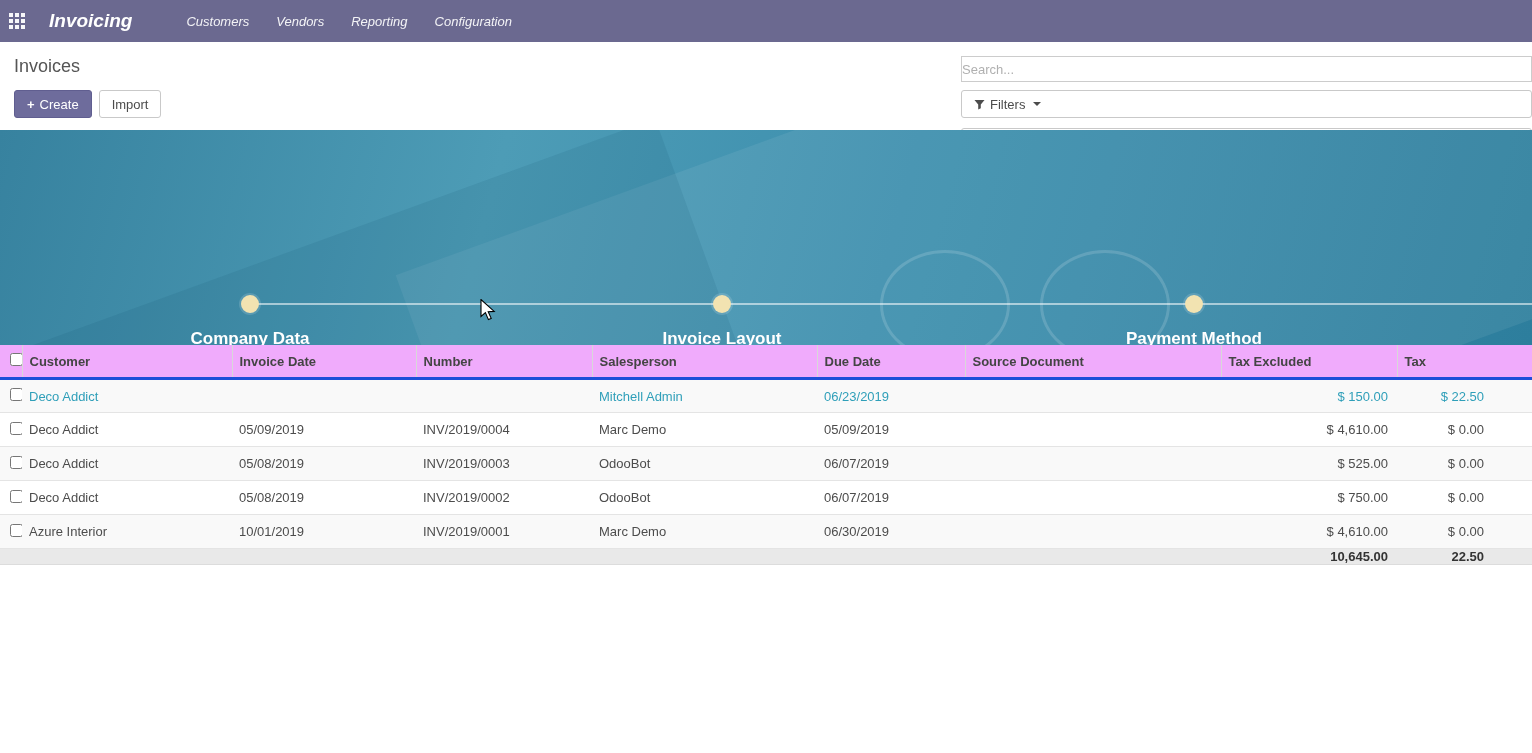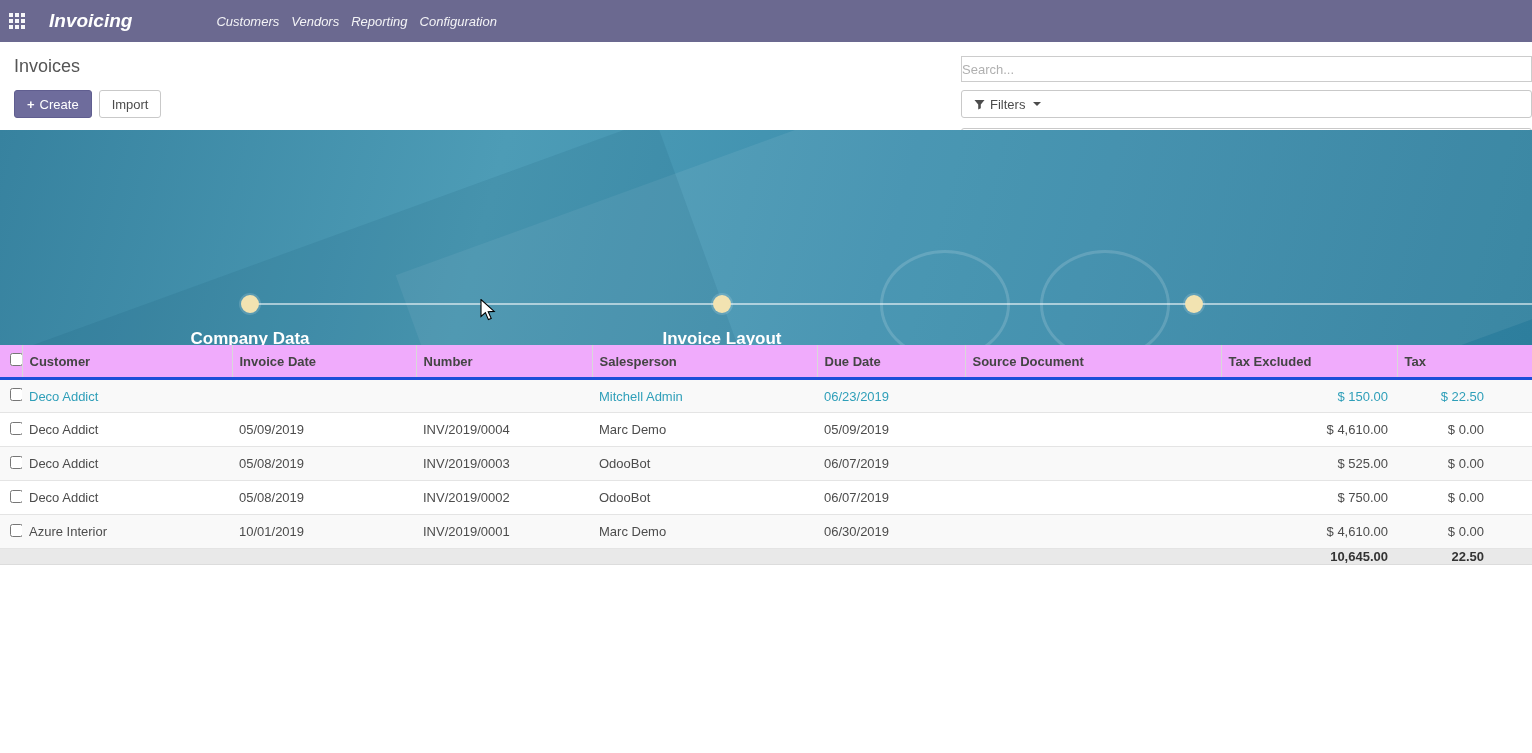--- a/index.html
+++ b/index.html
@@ -8,21 +8,21 @@
     font-family:"Liberation Sans", sans-serif;
     color:#4c4c4c; background:#fff; overflow:hidden; position:relative;
   }
 
   
   .topbar { height:42px; background:#6b6990; display:flex; align-items:center; color:#fff;font-style:italic; }
   .apps-icon { width:16px; height:16px; margin:0 24px 0 9px; display:grid;
     grid-template-columns:repeat(3,4px); grid-auto-rows:4px; gap:2px; cursor:pointer; }
   .apps-icon i { width:4px; height:4px; background:rgba(255,255,255,0.95); display:block; }
   .app-title { font-size:19px; font-weight:bold; cursor:pointer; }
-  .topmenu { display:flex; gap:12px; font-size:13px; margin-left:84px; }
+  .topmenu { display:flex; gap:27px; font-size:13px; margin-left:54px; }
   .topmenu span { color:rgba(255,255,255,0.92); cursor:pointer; }
 
   
   .control-panel { position:relative; height:88px; padding:10px 14px 0 14px; background:#fff; }
   .breadcrumb { font-size:18px; color:#555; margin-top:4px; }
   .cp-buttons { margin-top:13px; display:flex; gap:7px; }
   .btn { font-size:13px; border:1px solid #c9c9c9; background:#fff; border-radius:3px;
     padding:5px 12px; cursor:pointer; color:#4c4c4c; height:28px; display:inline-flex;
     align-items:center; gap:5px; font-family:inherit; }
   .btn-primary { background:#6e6c9c; border-color:#605e90; color:#fff; }
@@ -159,20 +159,21 @@
     </div>
 
     <div class="step step-1">
       <span class="dot"></span>
       <h3>Invoice Layout</h3>
 
     </div>
 
     <div class="step step-2">
       <span class="dot"></span>
+      <h3>Payment Method</h3>
 
     </div>
   </section>
 
   <table class="invoices">
     <colgroup>
       <col style="width:22px">
         <col style="width:210px">
         <col style="width:184px">
         <col style="width:176px">

